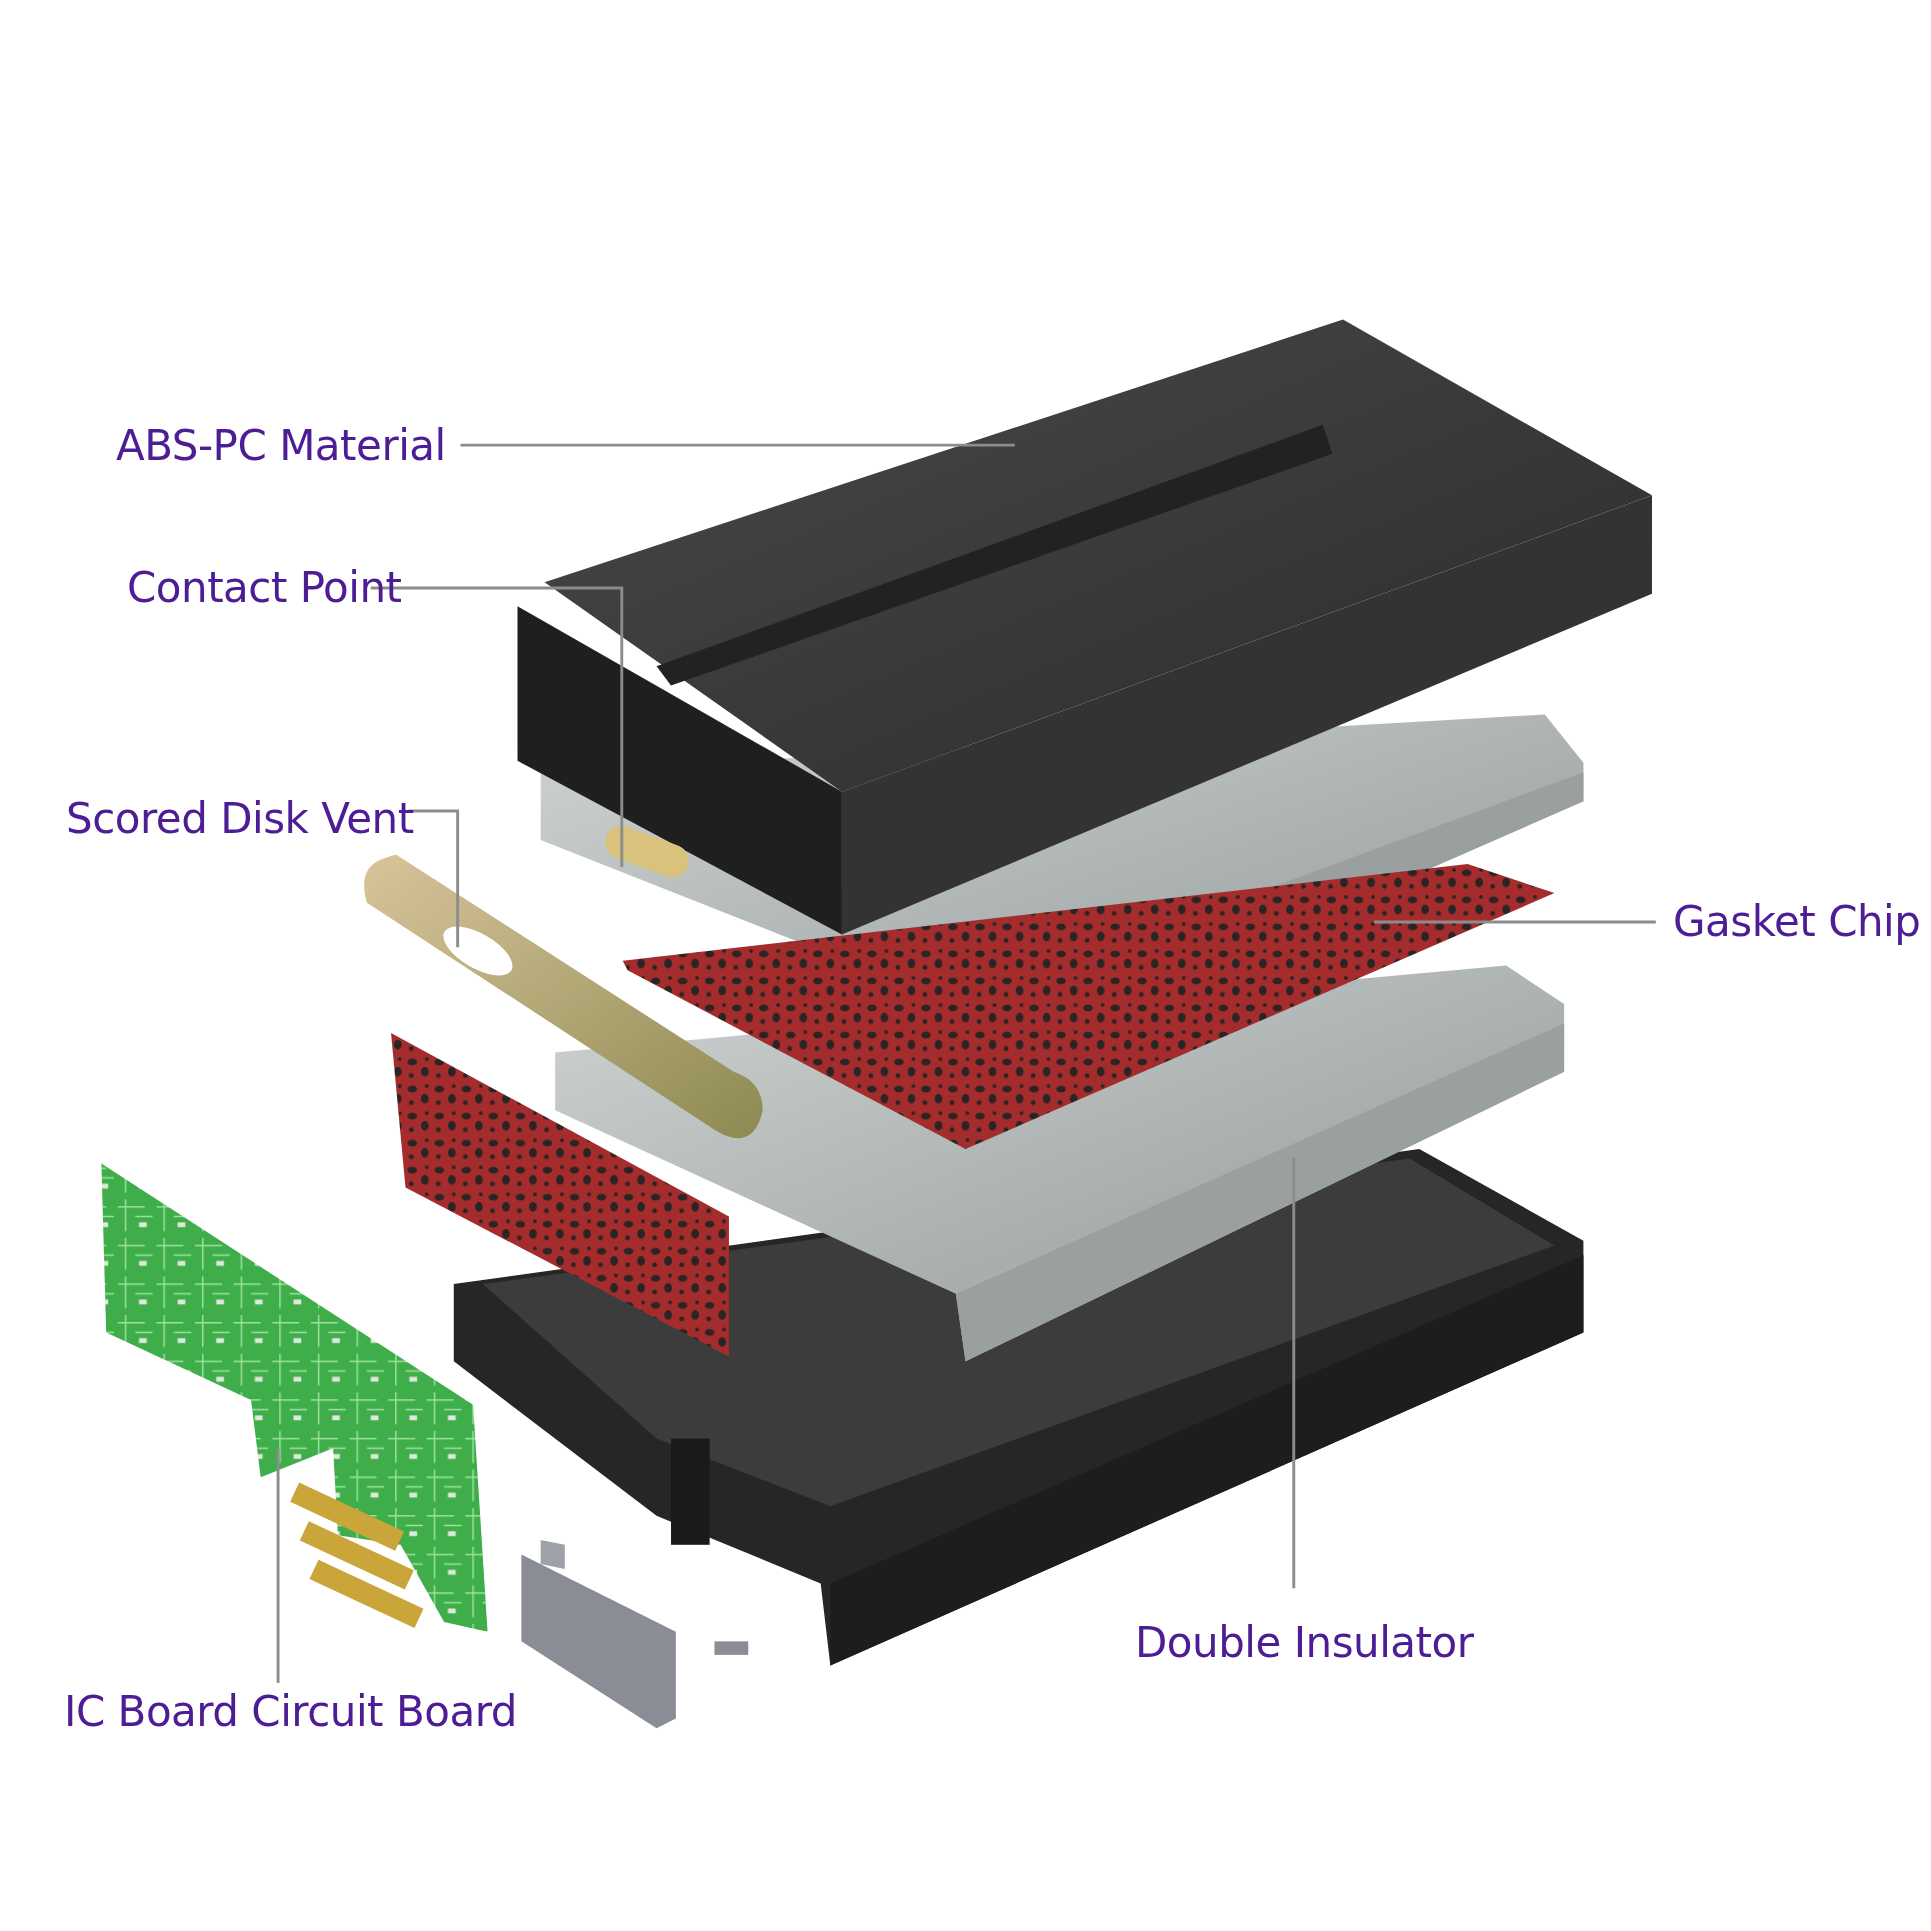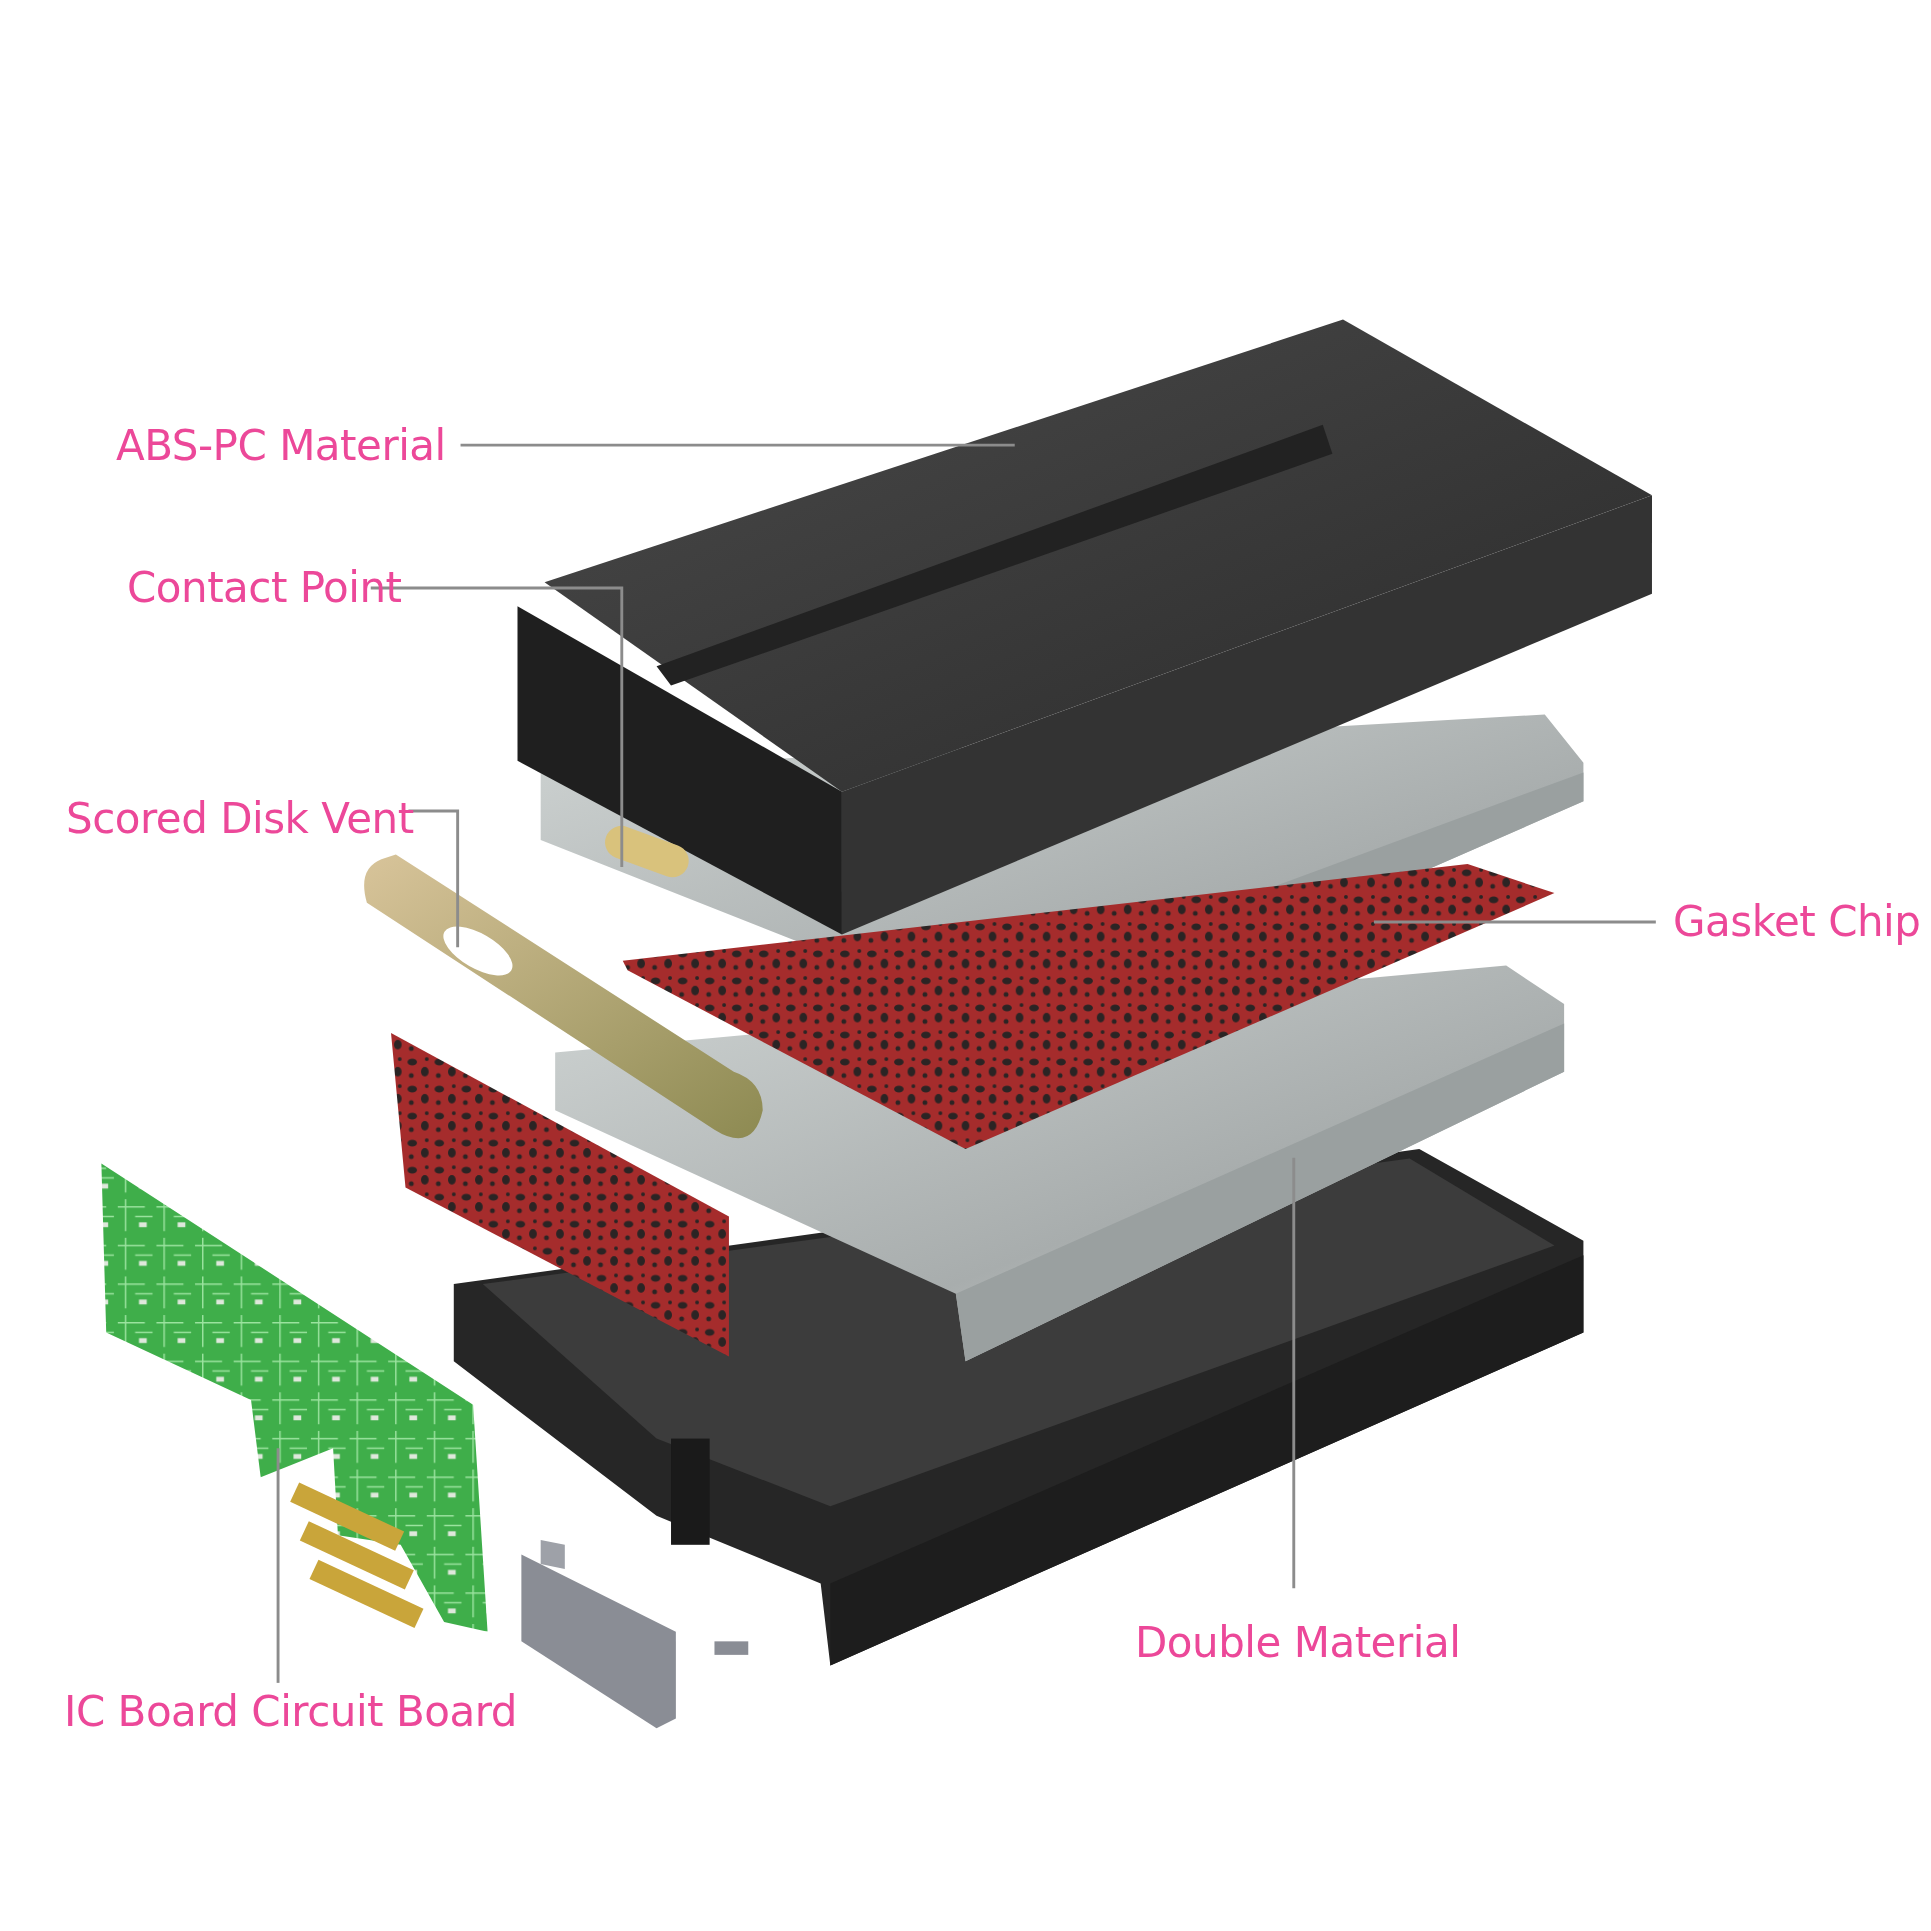--- a/index.html
+++ b/index.html
@@ -1,19 +1,19 @@
 <!DOCTYPE html>
 <html><head>
 <meta charset="utf-8">
 <style>
   html, body { margin: 0; padding: 0; background: #ffffff; }
   body { width: 1931px; height: 1931px; position: relative; overflow: hidden;
          font-family: "DejaVu Sans", "Liberation Sans", sans-serif; }
   #art { position: absolute; left: 0; top: 0; width: 1931px; height: 1931px; }
-  .label { position: absolute; color: #ec4899; font-size: 42px; line-height: 1;
+  .label { position: absolute; color: #4c1d95; font-size: 42px; line-height: 1;
            white-space: nowrap; letter-spacing: -0.5px; }
 </style>
 </head>
 <body>
 
 <svg id="art" viewBox="0 0 2000 2000" xmlns="http://www.w3.org/2000/svg">
   <defs>
     <linearGradient id="gTop" x1="0" y1="0" x2="1" y2="1">
       <stop offset="0" stop-color="#4a4a4a"></stop>
         <stop offset="1" stop-color="#2a2a2a"></stop>
@@ -102,15 +102,15 @@
     <polyline points="1423,955 1715,955"></polyline>
     <polyline points="1340,1199 1340,1645"></polyline>
     <polyline points="288,1500 288,1743"></polyline>
   </g>
 </svg>
 
 <div class="label" style="left:116px; top:425px;">ABS-PC Material</div>
 <div class="label" style="left:87px; top:567px;margin-left:40px;">Contact Point</div>
 <div class="label" style="left:66px; top:790px;margin-top:8px;">Scored Disk Vent</div>
 <div class="label" style="left:1673px; top:901px;">Gasket Chip</div>
-<div class="label" style="left:1135px; top:1622px;">Double Material</div>
+<div class="label" style="left:1135px; top:1622px;">Double Insulator</div>
 <div class="label" style="left:64px; top:1691px;">IC Board Circuit Board</div>
 
 
 </body></html>

